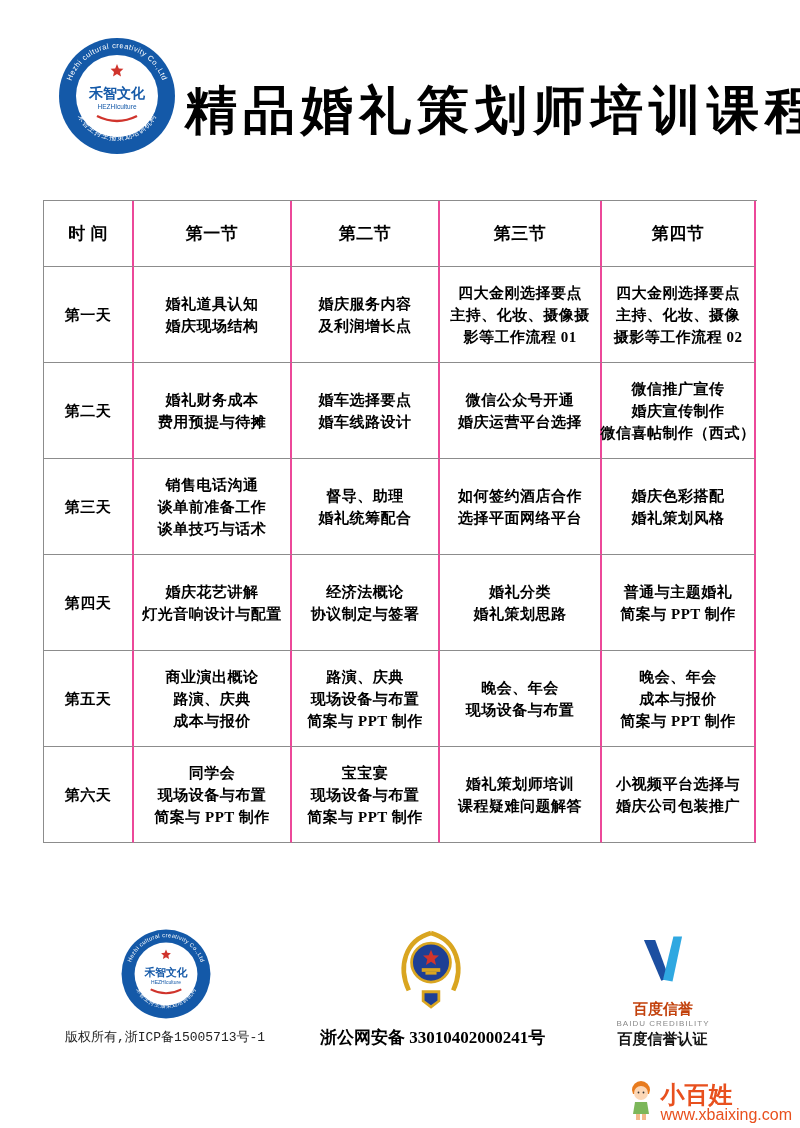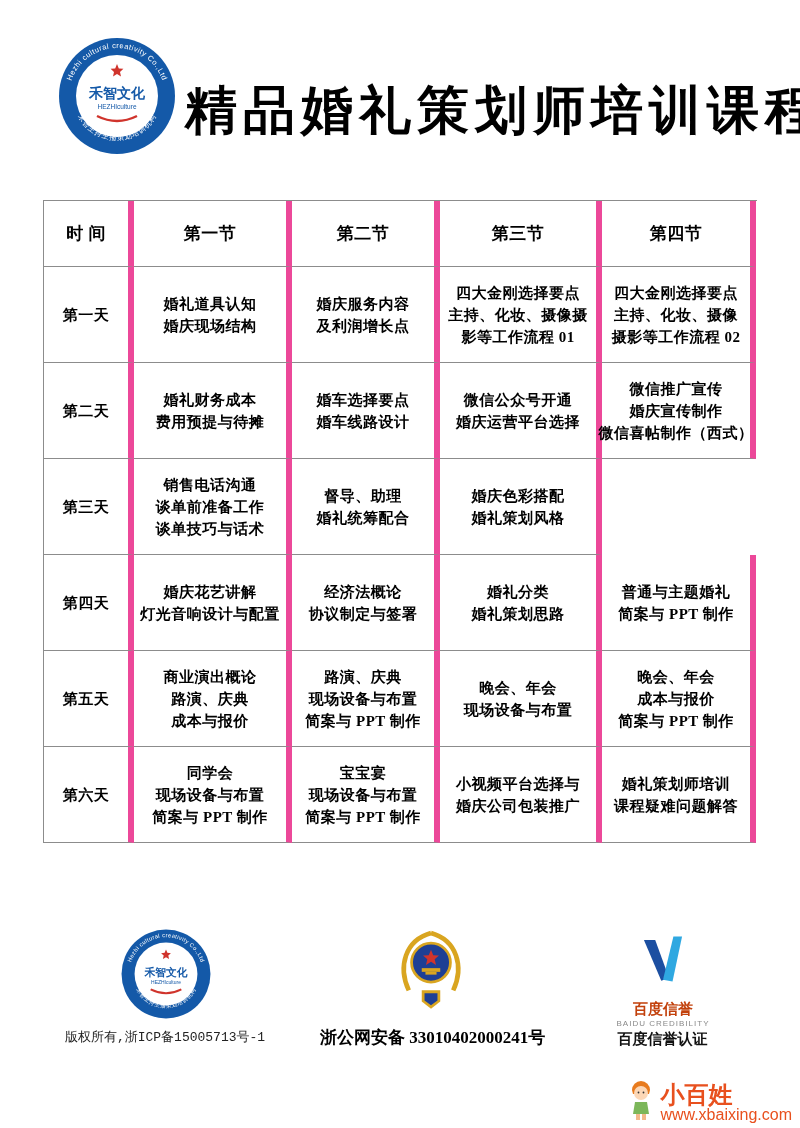--- a/index.html
+++ b/index.html
@@ -9,21 +9,21 @@
   
   .header-logo { position:absolute; left:57px; top:36px; width:120px; height:120px; }
   .page-title { position:absolute; left:185px; top:76px; width:570px; text-align:center;
                 font-family:"Liberation Sans", sans-serif; font-weight:900; font-size:52px;
                 letter-spacing:6px; color:#000; white-space:nowrap; }
 
   
   .course-table { position:absolute; left:43px; top:200px; width:714px;
                   border-top:1px solid #8c8c8c; border-left:1px solid #8c8c8c; }
   .trow { display:grid; grid-template-columns:90px 158px 148px 162px 154px; }
-  .cell { border-right:6px solid #ec4899; border-bottom:1px solid #8c8c8c;
+  .cell { border-right:2px solid #ec4899; border-bottom:1px solid #8c8c8c;
           display:flex; flex-direction:column; align-items:center; justify-content:center;
           text-align:center; font-weight:bold; letter-spacing:0.5px; }
   .head { height:66px; font-size:17px; }
   .trow-data .cell { height:96px; font-size:15px; line-height:22px; }
   .daycell { font-size:16px; }
   .line { white-space:nowrap; }
 
   
   .footer-left-logo { position:absolute; left:120px; top:928px; width:92px; height:92px; }
   .footer-left-text { position:absolute; left:40px; top:1028px; width:250px; text-align:center;
@@ -128,20 +128,24 @@
           <div class="cell">
             <div class="line">销售电话沟通</div>
             <div class="line">谈单前准备工作</div>
             <div class="line">谈单技巧与话术</div>
           </div>
           <div class="cell">
             <div class="line">督导、助理</div>
             <div class="line">婚礼统筹配合</div>
           </div>
           <div class="cell">
+            <div class="line">如何签约酒店合作</div>
+            <div class="line">选择平面网络平台</div>
+          </div>
+          <div class="cell">
             <div class="line">婚庆色彩搭配</div>
             <div class="line">婚礼策划风格</div>
           </div>
         </div>
         <div class="trow trow-data">
           <div class="cell daycell">第四天</div>
           <div class="cell">
             <div class="line">婚庆花艺讲解</div>
             <div class="line">灯光音响设计与配置</div>
           </div>
@@ -186,26 +190,26 @@
             <div class="line">同学会</div>
             <div class="line">现场设备与布置</div>
             <div class="line">简案与 PPT 制作</div>
           </div>
           <div class="cell">
             <div class="line">宝宝宴</div>
             <div class="line">现场设备与布置</div>
             <div class="line">简案与 PPT 制作</div>
           </div>
           <div class="cell">
+            <div class="line">婚礼策划师培训</div>
+            <div class="line">课程疑难问题解答</div>
+          </div>
+          <div class="cell">
             <div class="line">小视频平台选择与</div>
             <div class="line">婚庆公司包装推广</div>
-          </div>
-          <div class="cell">
-            <div class="line">婚礼策划师培训</div>
-            <div class="line">课程疑难问题解答</div>
           </div>
         </div>
       </div>
   </div>
 
   <svg class="footer-left-logo" viewBox="0 0 120 120">
     <circle cx="60" cy="60" r="58" fill="#1459a8"></circle>
     <circle cx="60" cy="60" r="41" fill="#ffffff"></circle>
     <defs>
       <path id="arcTop2" d="M 12,60 A 48,48 0 1 1 108,60" fill="none"></path>

